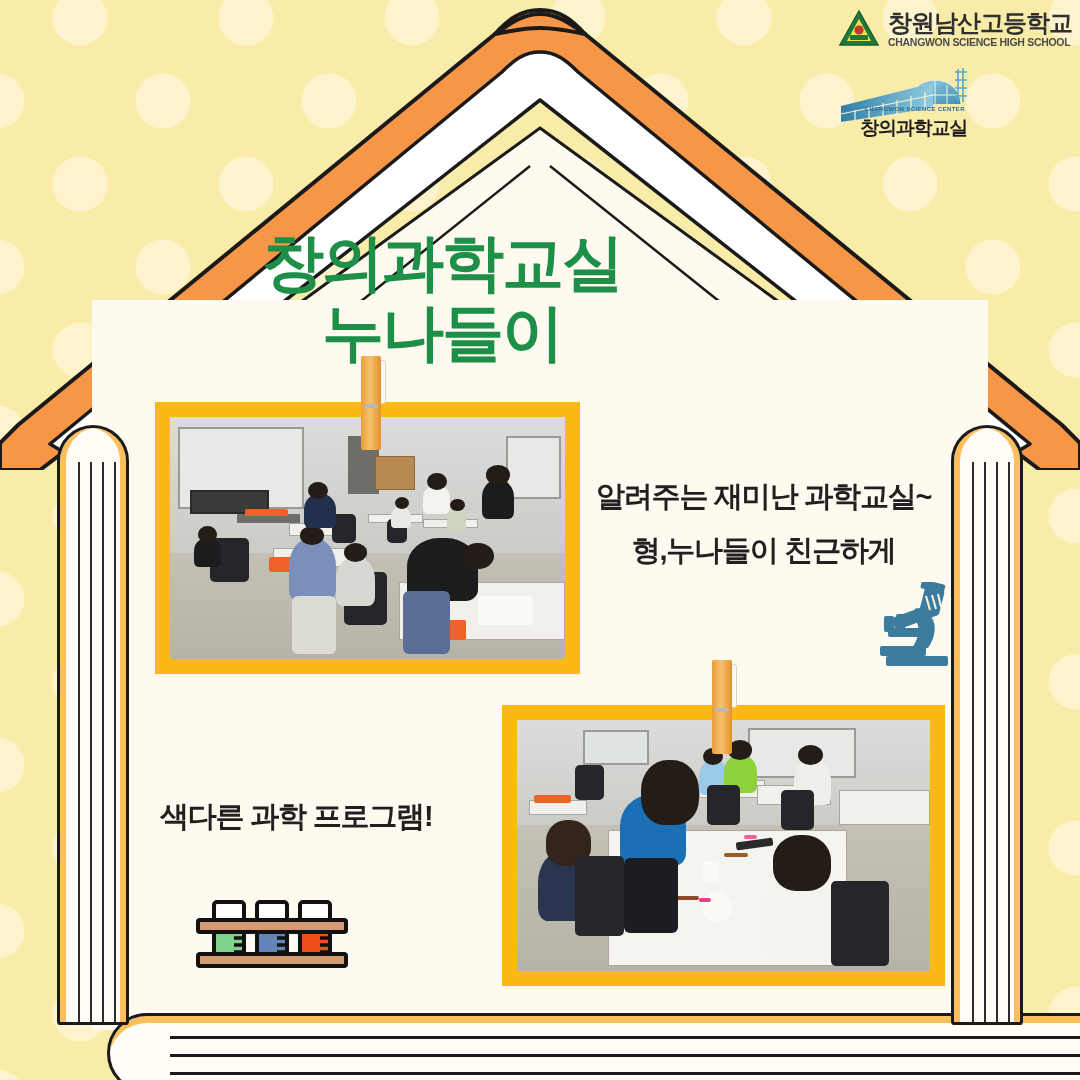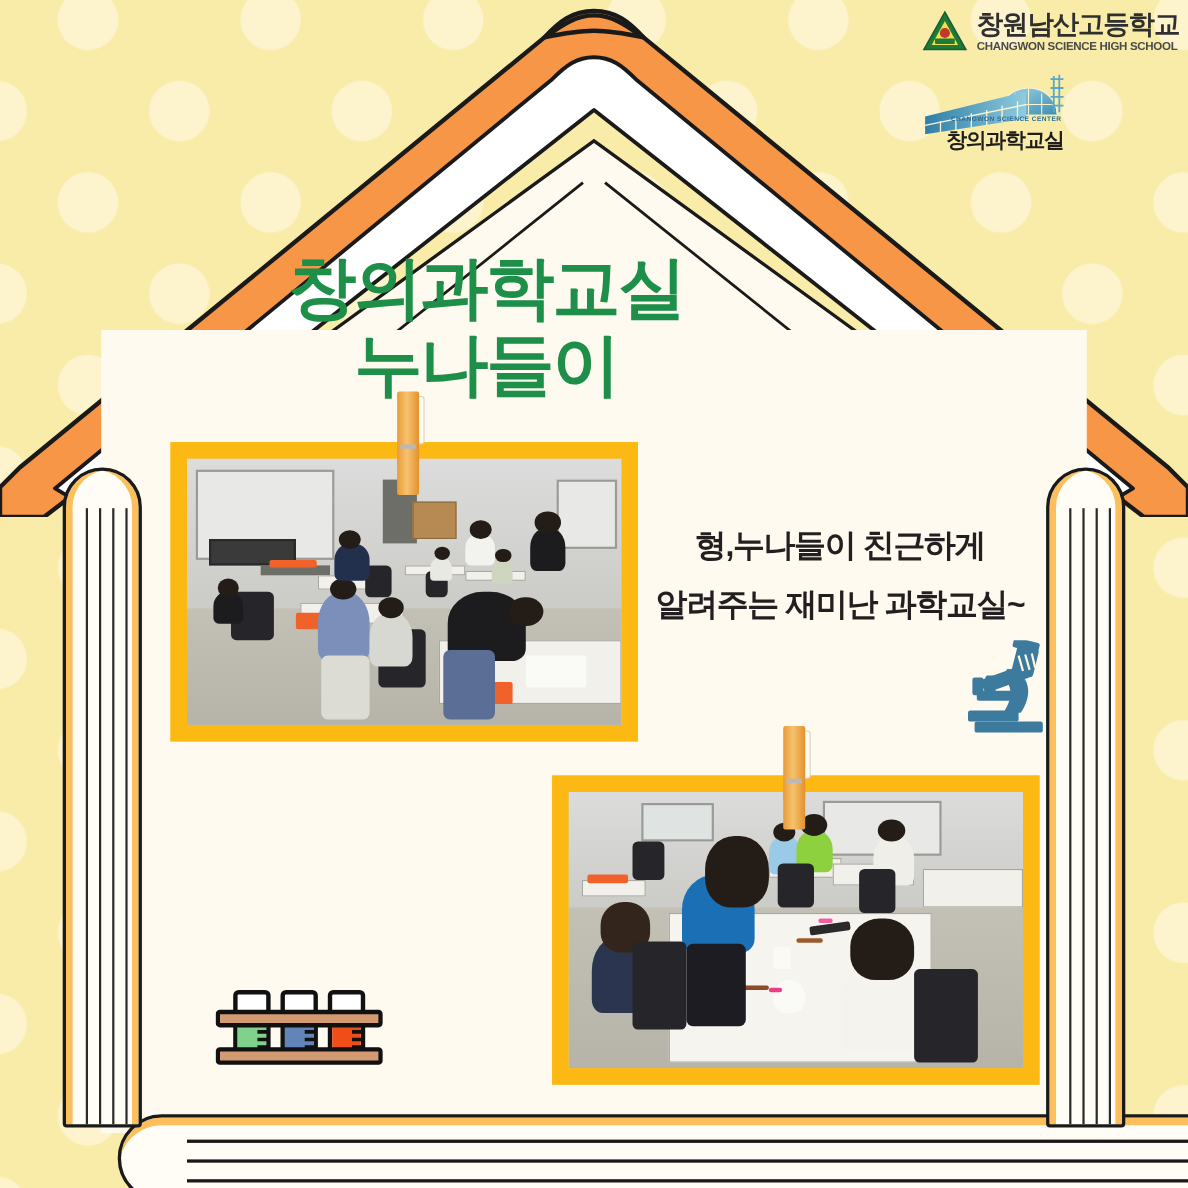--- a/index.html
+++ b/index.html
@@ -405,22 +405,22 @@
         <div class="sc-person" style="left:67%; top:16%; width:9%; height:18%; background:#f0eee8;"></div>
         <div class="sc-head" style="left:68%; top:10%; width:6%; height:8%;"></div>
         <div class="sc-chair" style="left:46%; top:26%; width:8%; height:16%;"></div>
         <div class="sc-chair" style="left:64%; top:28%; width:8%; height:16%;"></div>
         <div class="sc-chair" style="left:14%; top:18%; width:7%; height:14%;"></div>
       </div>
     </div>
   </div>
 
   <div class="caption right">
+    <span>알려주는 재미난 과학교실~</span>
     <span>형,누나들이 친근하게</span>
-    <span>알려주는 재미난 과학교실~</span>
   </div>
 
   <div class="icon-micro">
     <svg width="96" height="86" viewBox="0 0 96 86">
       <g fill="#3d7b9e">
 
         <rect x="20" y="74" width="62" height="10" rx="2"></rect>
         <rect x="14" y="64" width="46" height="10" rx="2"></rect>
 
         <path d="M50 26 C 70 30 74 48 62 66 L 46 66 C 56 52 54 38 44 34 Z"></path>
@@ -434,20 +434,21 @@
         <rect x="56" y="6" width="20" height="26" rx="3" transform="rotate(14 66 19)"></rect>
         <rect x="55" y="0" width="24" height="9" rx="2" transform="rotate(14 67 4)"></rect>
       </g>
       <g stroke="#fdf6df" stroke-width="2" fill="none">
         <path d="M60 14 L 64 28 M66 13 L 70 27 M72 12 L 75 25"></path>
       </g>
     </svg>
   </div>
 
   <div class="caption left">
+    <span>색다른 과학 프로그램!</span>
   </div>
 
   <div class="icon-tubes">
     <svg width="152" height="72" viewBox="0 0 152 72">
 
       <g>
 
         <rect x="18" y="4" width="30" height="56" rx="3" fill="#ffffff" stroke="#111" stroke-width="4"></rect>
         <rect x="20" y="34" width="26" height="24" fill="#7fd18b"></rect>
 

